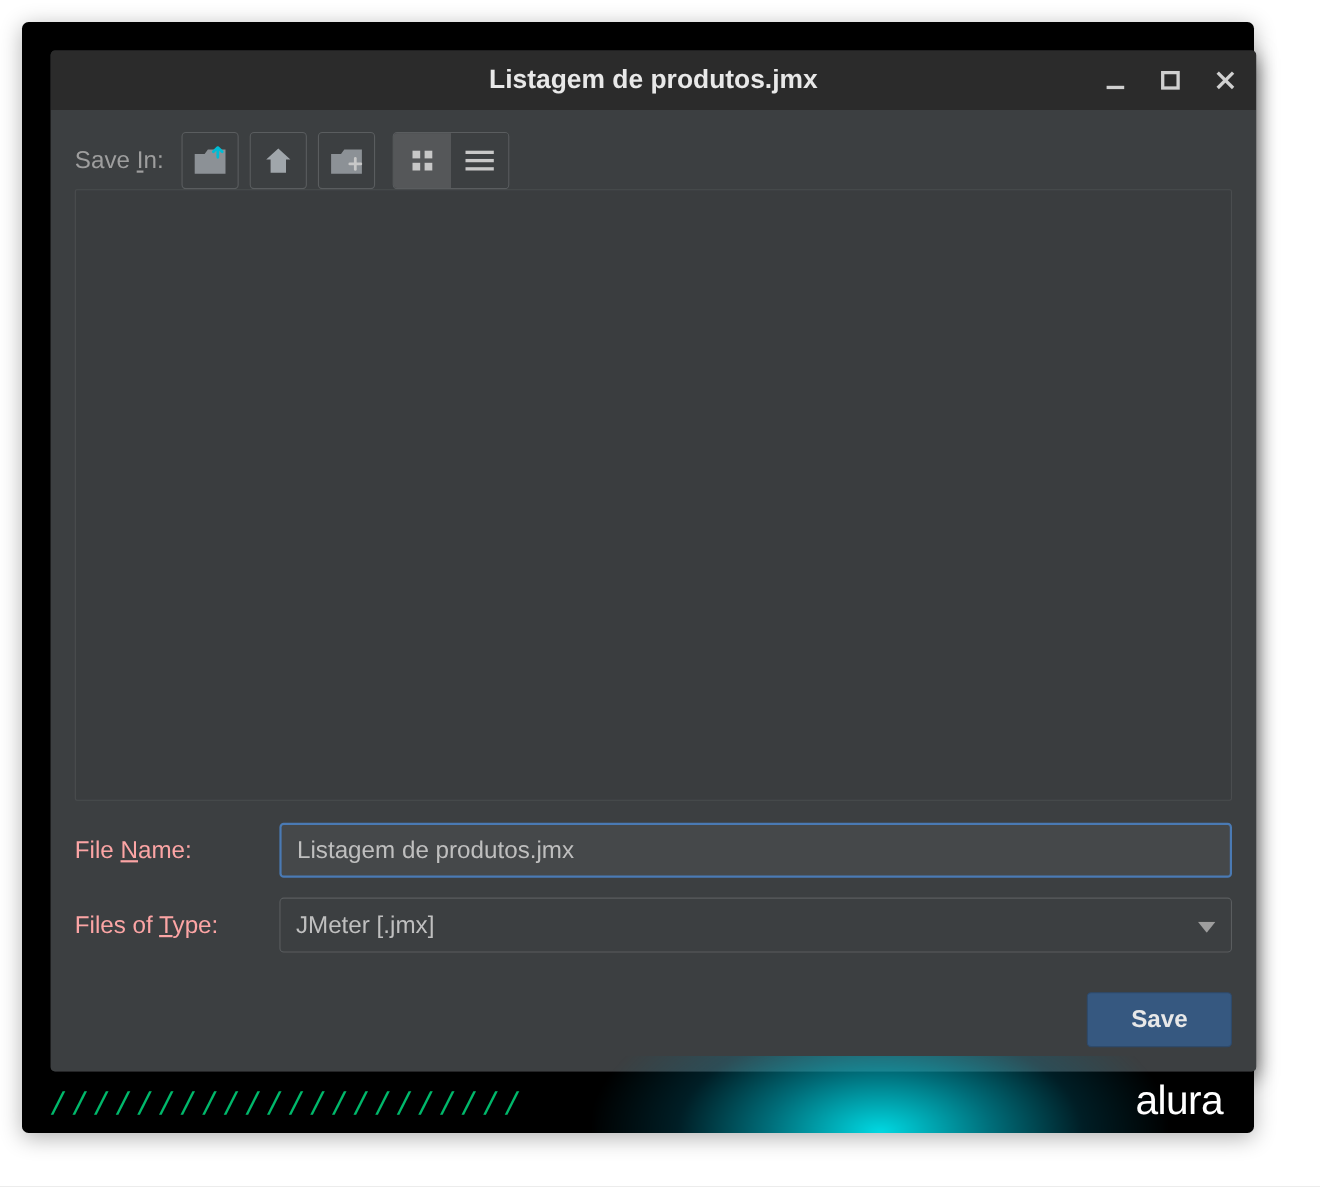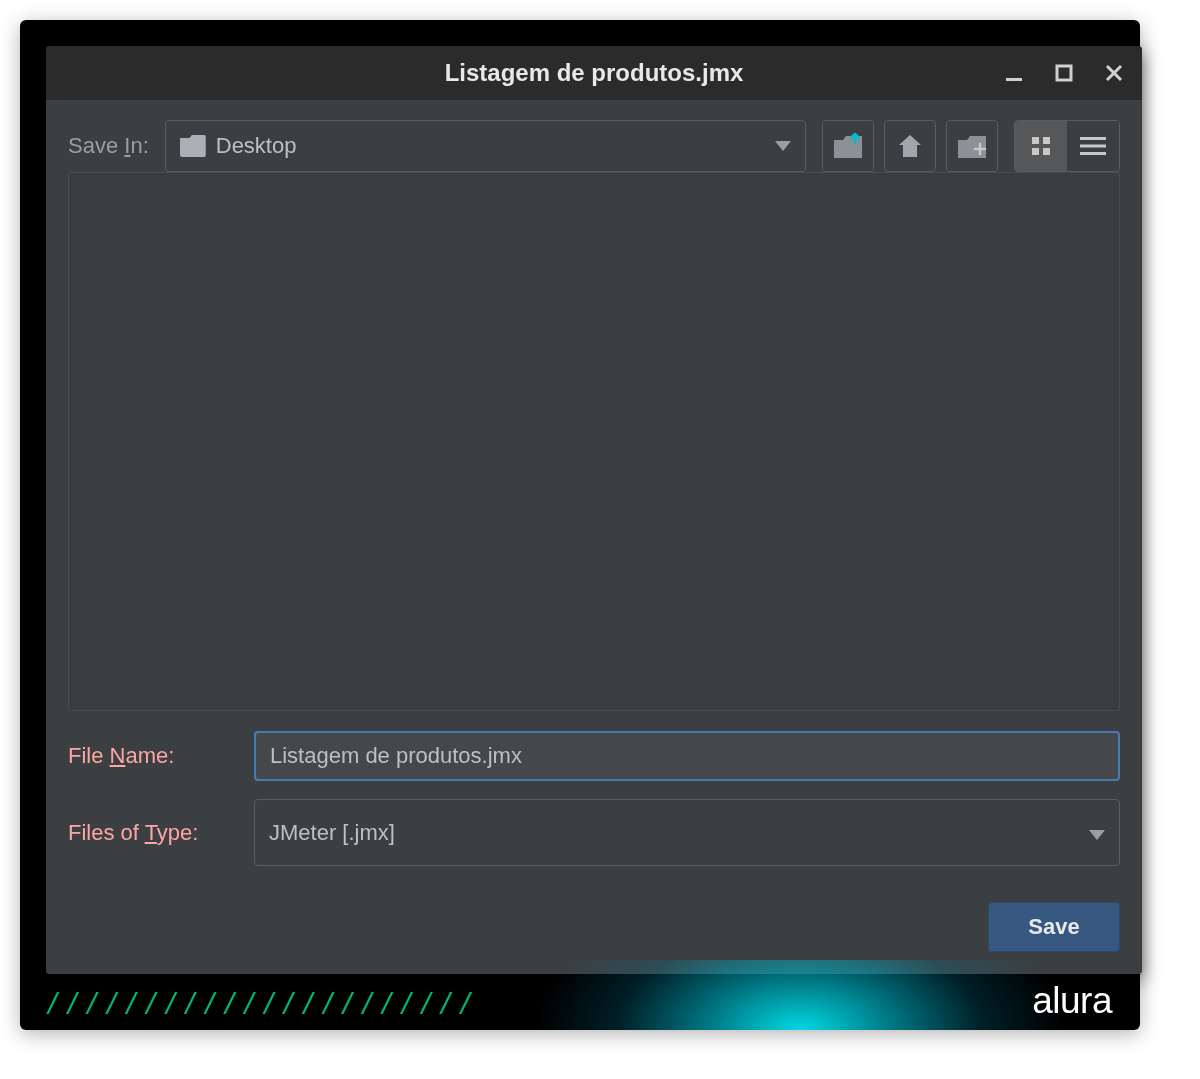--- a/index.html
+++ b/index.html
@@ -136,21 +136,21 @@
     border: 2px solid #4a7ab4;
     border-radius: 4px;
     background: #45484a;
     color: #bfbfbf;
     padding: 0 14px;
     font-size: 22px;
     outline: none;
   }
   .type-dd {
     flex: 1;
-    height: 67px;
+    height: 50px;
     border: 1px solid #5a5d5f;
     border-radius: 4px;
     background: #3c3f41;
     display: flex;
     align-items: center;
     padding: 0 14px;
     cursor: pointer;
     color: #bfbfbf;
     gap: 37px;
   }
@@ -245,29 +245,20 @@
             </svg>
         </div>
       </div>
     </div>
 
     <div class="body">
 
       <div class="row toprow">
         <span class="label">Save <span class="underline">I</span>n:</span>
 
-        <div class="save-in-dd">
-          <span class="folder-icon"></span>
-          <span class="dd-text">Desktop</span>
-          <span class="dd-caret">
-            <svg width="16" height="10" viewBox="0 0 16 10">
-                <polygon points="0,0 16,0 8,10" fill="#9e9e9e"></polygon>
-              </svg>
-          </span>
-        </div>
 
         <div class="icon-btns">
           <div class="icon-btn">
             <svg width="30" height="26" viewBox="0 0 30 26">
               <path d="M1 7 L10 7 L13 3 L29 3 L29 25 L1 25 Z" fill="#8c9196"></path>
               <path d="M22 10 L22 1 M22 1 L18 5 M22 1 L26 5" stroke="#00bcd4" stroke-width="2.5" fill="none" stroke-linecap="round"></path>
             </svg>
           </div>
           <div class="icon-btn">
             <svg width="26" height="26" viewBox="0 0 26 26">

